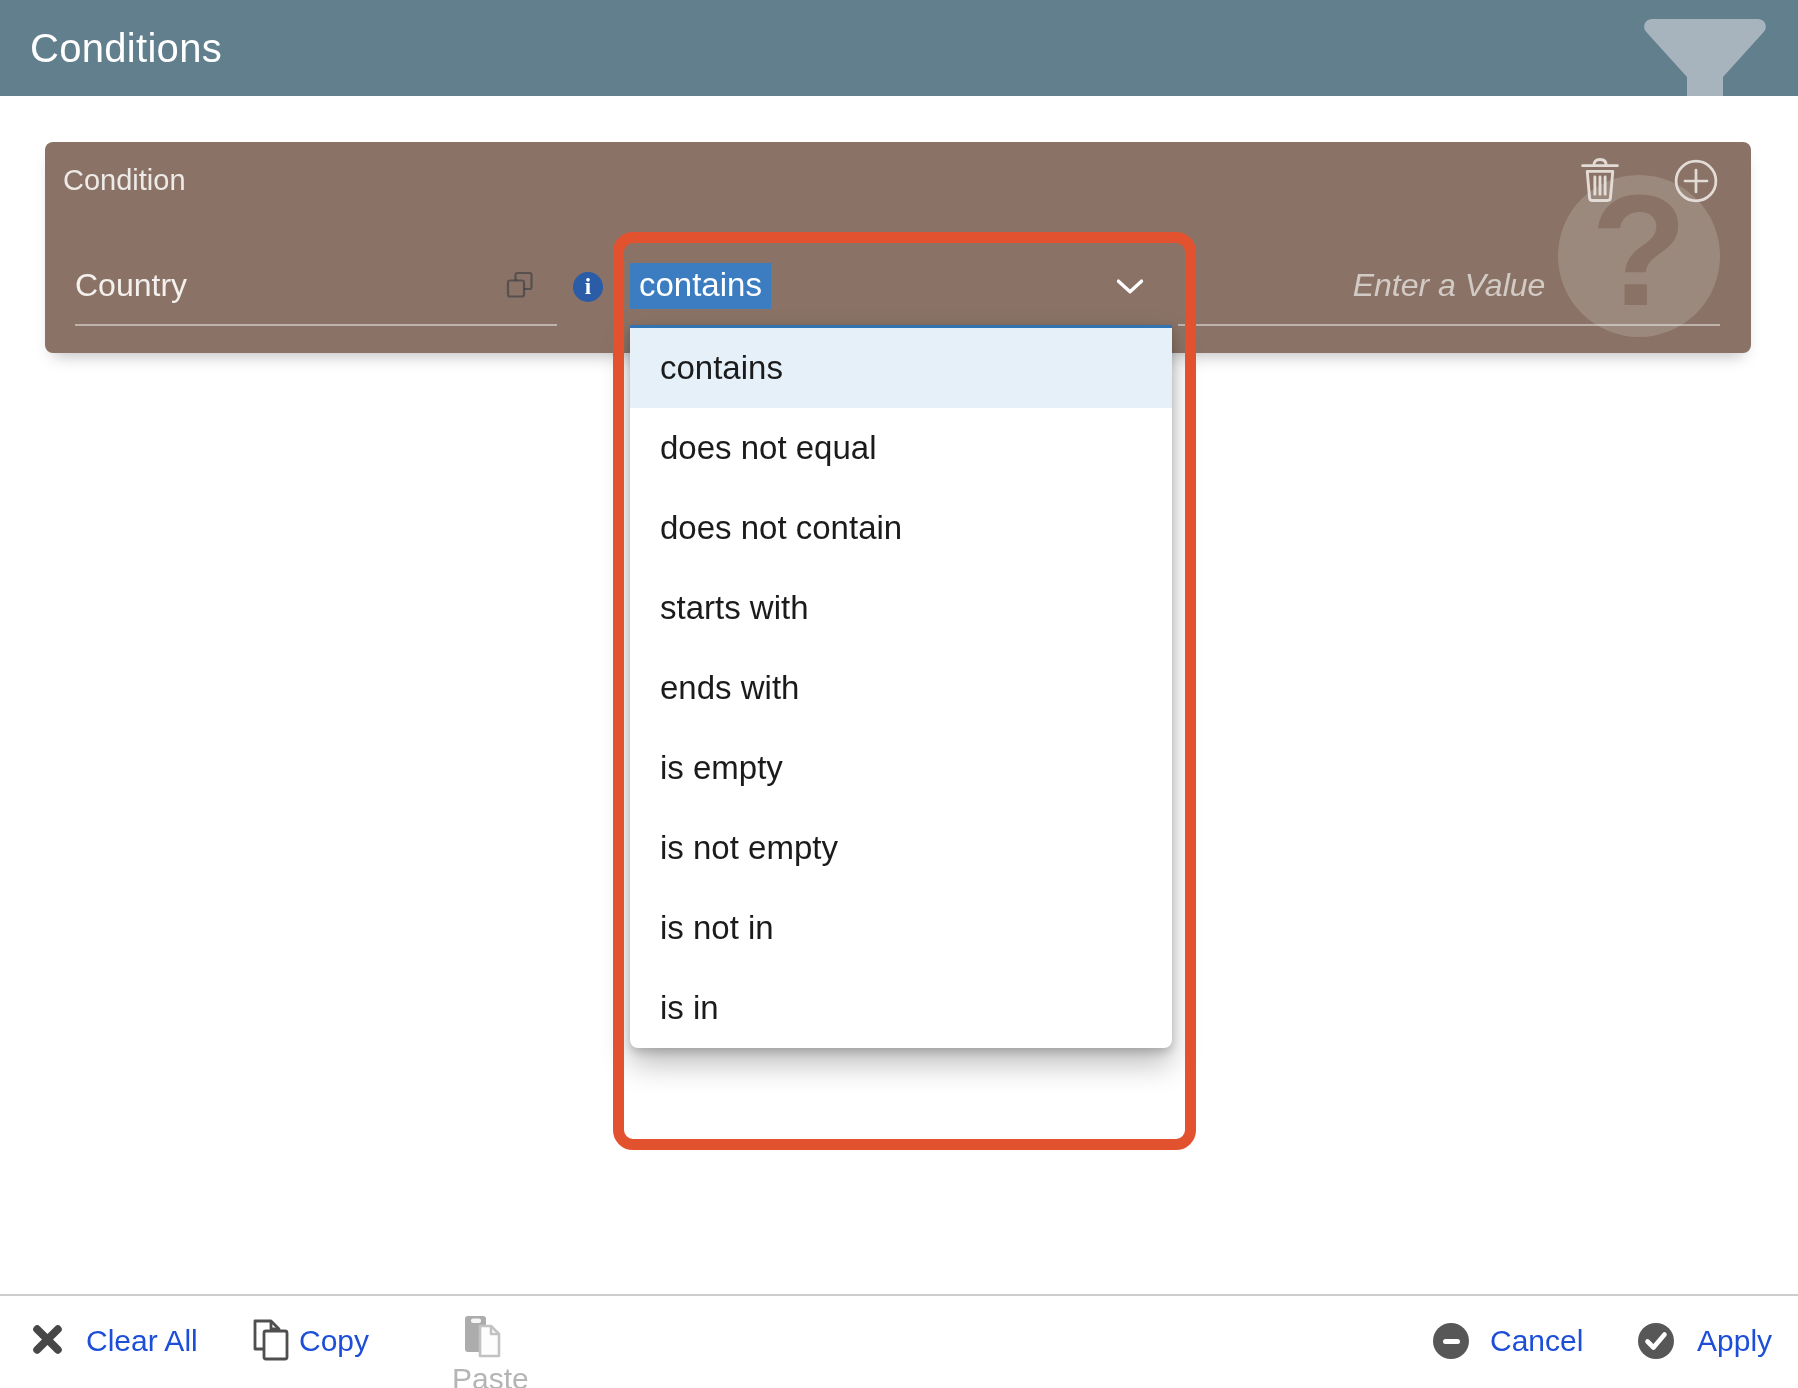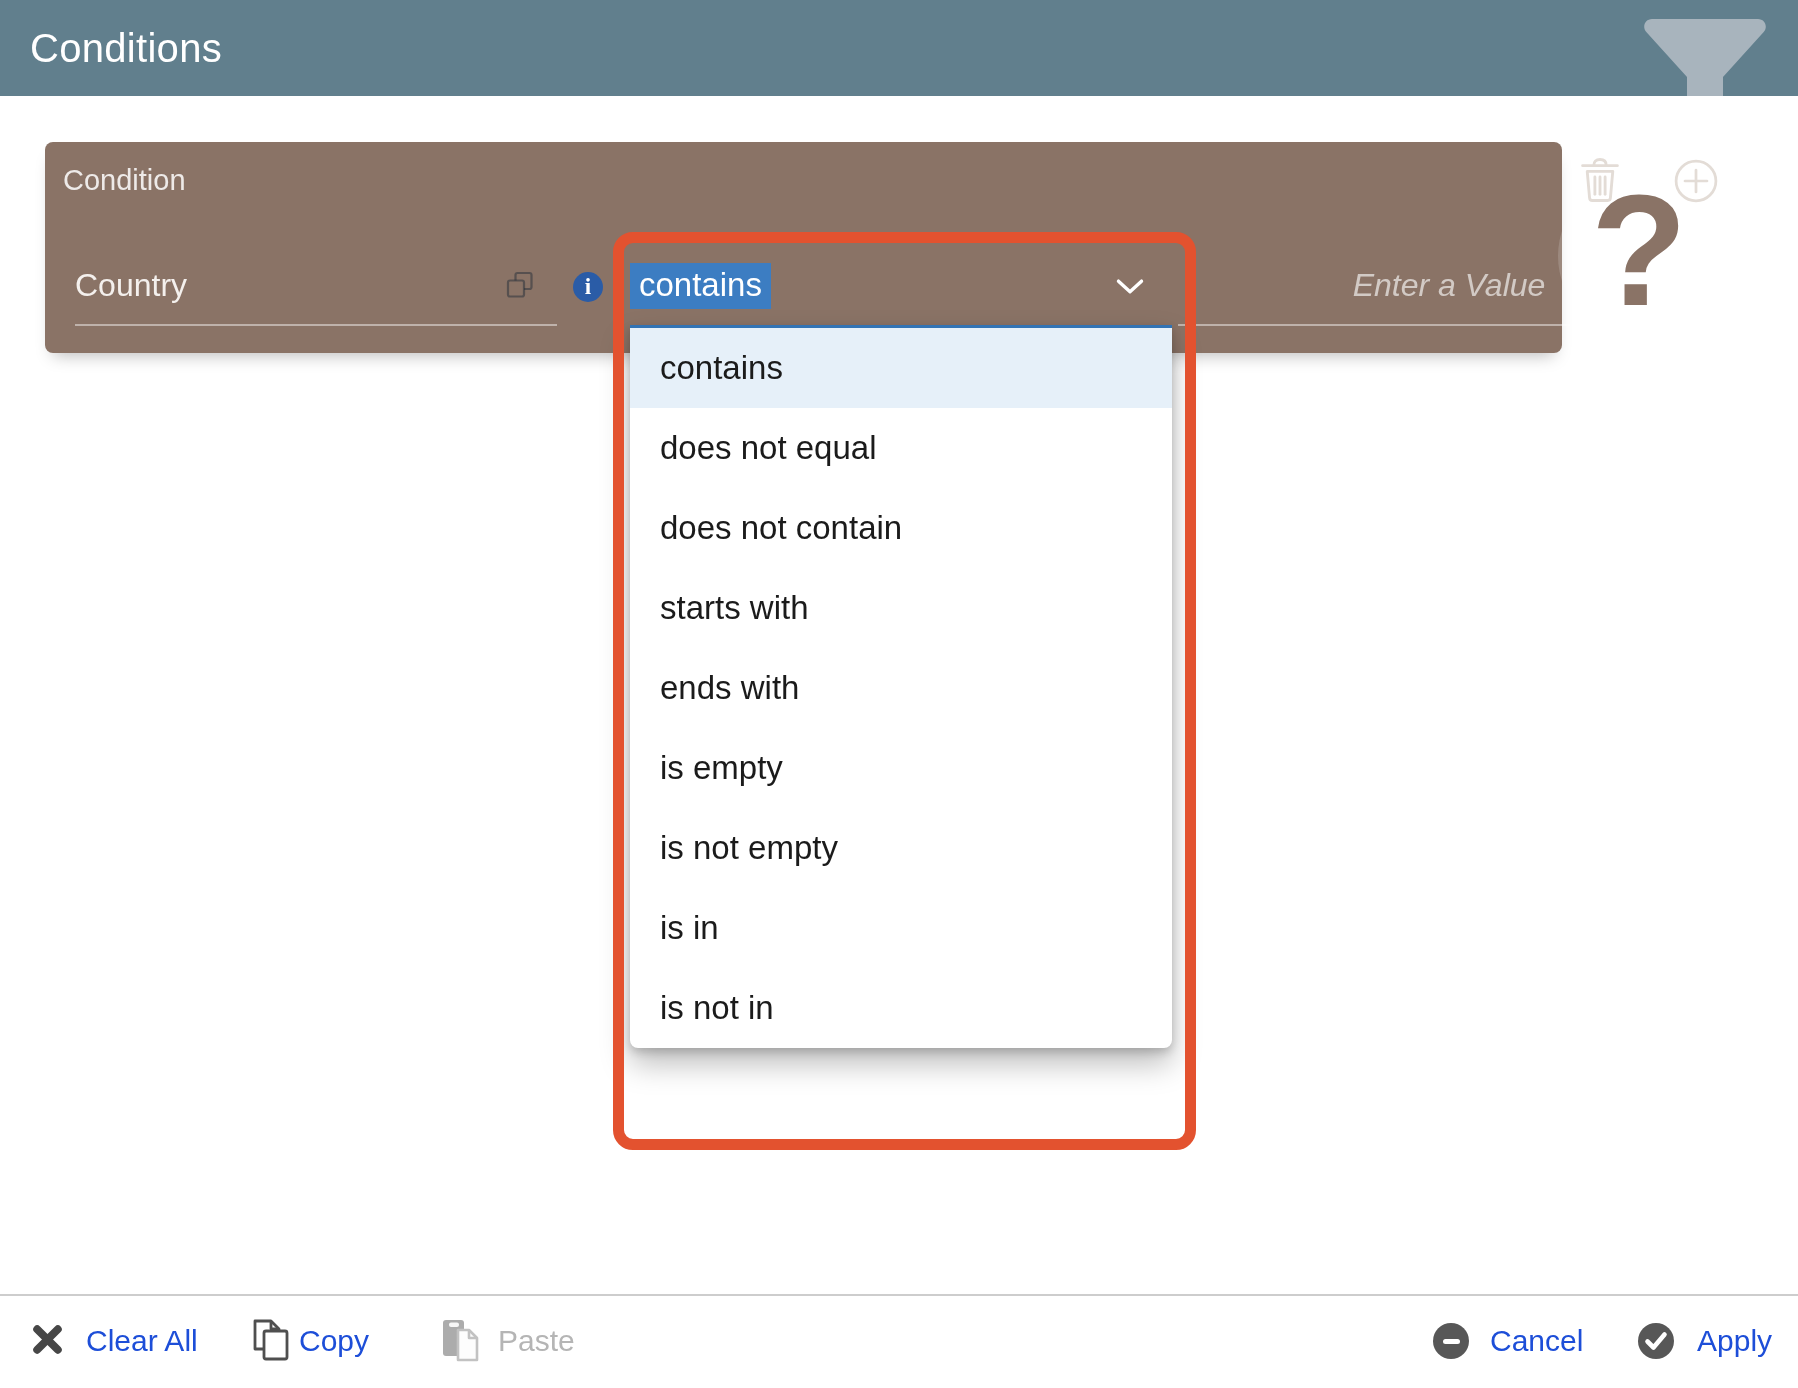--- a/index.html
+++ b/index.html
@@ -7,21 +7,21 @@
   .screen{
     position:relative;width:1798px;height:1388px;background:#ffffff;overflow:hidden;
     font-family:"Liberation Sans",sans-serif;
   }
   
   .header{position:absolute;left:0;top:0;width:1798px;height:96px;background:var(--header-bg,#617F8D);}
   .header-title{position:absolute;left:30px;top:0;height:96px;display:flex;align-items:center;
     font-size:40px;font-weight:400;color:#ffffff;letter-spacing:.3px;}
   .funnel{position:absolute;right:30px;top:19px;}
   
-  .panel{position:absolute;left:45px;top:142px;width:1517px;height:211px;background:var(--panel-bg,#8A7366);
+  .panel{position:absolute;left:45px;top:142px;width:1706px;height:211px;background:var(--panel-bg,#8A7366);
     border-radius:8px;box-shadow:0 10px 16px -8px rgba(0,0,0,.28);}
   .panel-label{position:absolute;left:18px;top:22px;font-size:29px;color:rgba(255,255,255,.85);}
   .watermark{position:absolute;left:1513px;top:33px;width:162px;height:162px;border-radius:50%;
     background:rgba(255,255,255,.16);display:flex;align-items:center;justify-content:center;}
   .watermark span{font-size:158px;font-weight:700;color:var(--panel-bg,#8A7366);line-height:1;transform:translateY(-6px);}
   .icon-btn{position:absolute;background:none;border:none;padding:0;cursor:pointer;line-height:0;}
   .trash-btn{left:1533px;top:15px;}
   .add-btn{left:1629px;top:17px;}
   .field{position:absolute;top:104px;height:80px;display:flex;align-items:center;justify-content:flex-start;}
   .underlined{border-bottom:2px solid rgba(255,255,255,.45);}
@@ -46,21 +46,21 @@
   .dropdown li{height:80px;line-height:80px;padding-left:30px;font-size:33px;color:#1B1B1B;cursor:pointer;}
   .dropdown li.selected{background:var(--dropdown-selected-bg,#E6F0F9);}
   
   .annotation{position:absolute;left:613px;top:232px;width:583px;height:918px;
     border:11px solid var(--highlight-border,#E3522F);border-radius:20px;z-index:6;pointer-events:none;}
   
   .footer-divider{position:absolute;left:0;top:1294px;width:1798px;height:2px;background:#CDCDCD;}
   .footer-btn{position:absolute;top:1313px;height:56px;display:flex;align-items:center;
     background:none;border:none;padding:0;cursor:pointer;font-family:"Liberation Sans",sans-serif;}
   .footer-btn .lbl{font-size:30px;color:#1d4ed8;white-space:nowrap;}
-  .footer-btn.disabled{cursor:default;}
+  .footer-btn.disabled{cursor:default;flex-direction:column;}
   .footer-btn.disabled .lbl{color:#B5B5B5;}
   .btn-clear{left:32px;}  .btn-clear .lbl{margin-left:23px;}
   .btn-copy{left:248px;}  .btn-copy .lbl{margin-left:5px;}
   .btn-paste{left:438px;} .btn-paste .lbl{margin-left:14px;}
   .btn-cancel{left:1433px;} .btn-cancel .lbl{margin-left:21px;}
   .btn-apply{left:1638px;}  .btn-apply .lbl{margin-left:23px;}
   .circle-ic{width:36px;height:36px;border-radius:50%;background:#575757;display:flex;align-items:center;justify-content:center;line-height:0;}
   .minus-bar{width:17px;height:5px;border-radius:2.5px;background:#ffffff;}
 </style>
 </head>
@@ -133,22 +133,22 @@
 
   <ul class="dropdown">
 
   <li class="option selected">contains</li>
       <li class="option">does not equal</li>
       <li class="option">does not contain</li>
       <li class="option">starts with</li>
       <li class="option">ends with</li>
       <li class="option">is empty</li>
       <li class="option">is not empty</li>
+      <li class="option">is not in</li>
       <li class="option">is in</li>
-      <li class="option">is not in</li>
     </ul>
 
   <div class="annotation"></div>
 
   <div class="footer-divider"></div>
 
   <button class="footer-btn btn-clear">
     <span>
       <svg width="31" height="31" viewBox="0 0 30 30" fill="none" stroke="#474747" stroke-width="7.6" stroke-linecap="round">
         <path d="M5 5 L25 25"></path>

